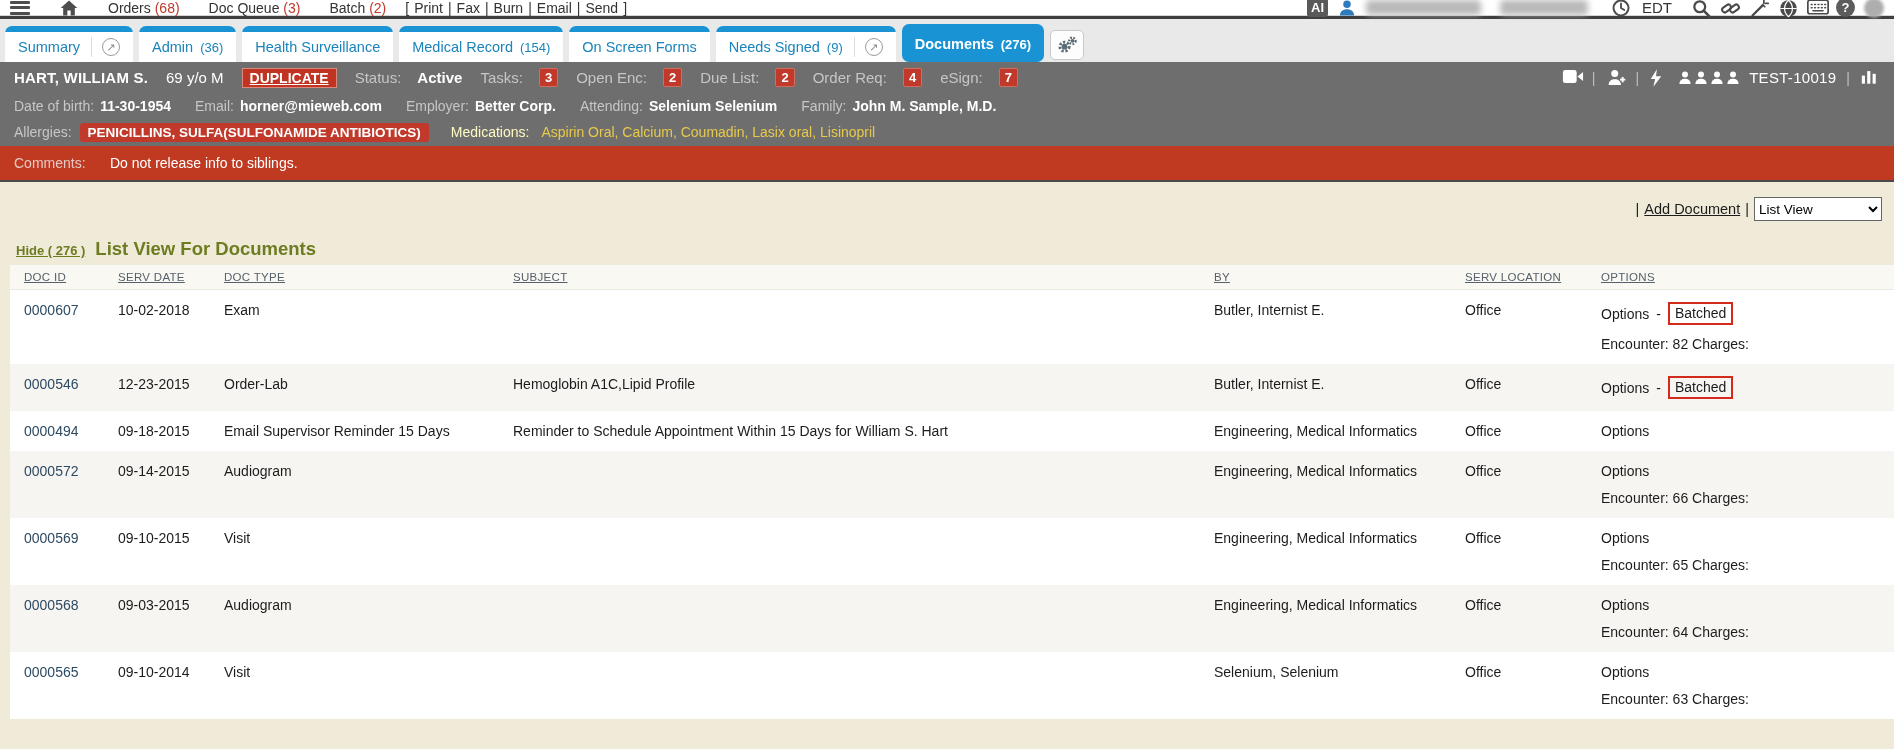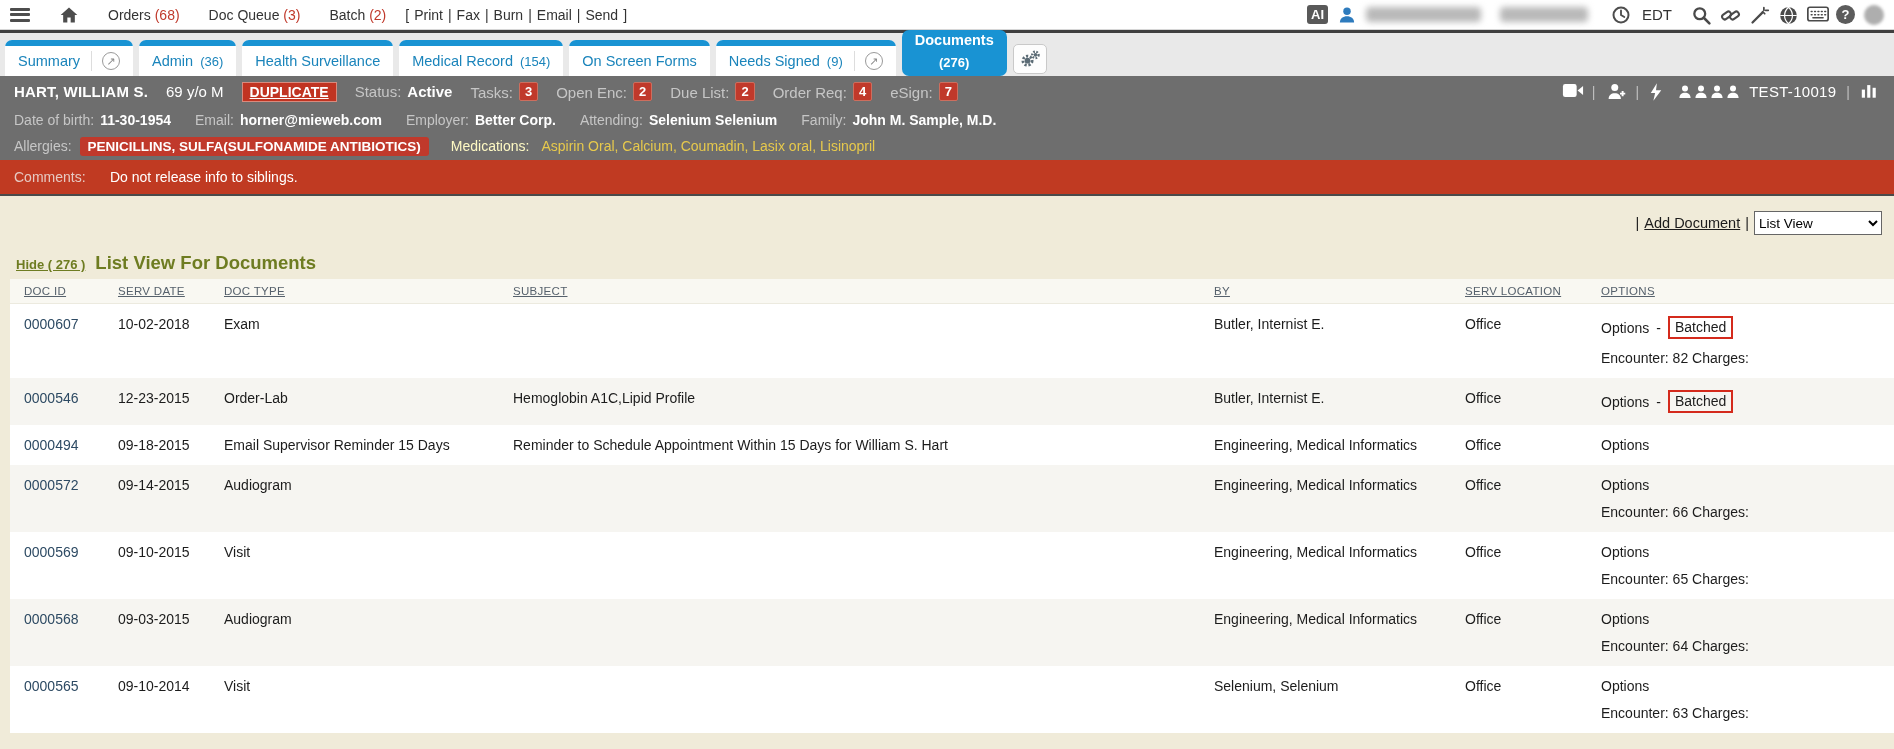--- a/index.html
+++ b/index.html
@@ -1,20 +1,20 @@
 <!DOCTYPE html>
 <html><head>
 <meta charset="utf-8">
 <style>
   * { margin:0; padding:0; box-sizing:border-box; }
   html,body { width:1894px; height:749px; overflow:hidden;
     font-family:"Liberation Sans", sans-serif; background:#f0ebd9; }
 
   
-  .topbar { height:30px; background:#fff; display:flex; align-items:center;
+  .topbar { height:16px; background:#fff; display:flex; align-items:center;
     padding:0 10px; gap:29px; font-size:14px; color:#333; border-bottom:1px solid #d6d6d6; }
   .hamburger { width:20px; height:14px; display:flex; flex-direction:column; justify-content:space-between; cursor:pointer; }
   .hamburger i { display:block; height:3px; background:#4d4d4d; border-radius:1px; }
   .tb-item { white-space:nowrap; cursor:pointer; }
   .count { color:#c0392b; }
   .batch-actions { display:flex; gap:5px; white-space:nowrap; color:#333; }
   .batch-actions .lnk { cursor:pointer; }
   .tb-right { margin-left:auto; display:flex; align-items:center; gap:9px; }
   .ai-badge { background:#595959; color:#fff; font-weight:bold; font-size:13px;
     padding:2px 4px; border-radius:3px; line-height:15px; }
@@ -26,39 +26,39 @@
     font-size:13px; font-weight:bold; display:flex; align-items:center; justify-content:center; }
   .blur-circle { width:20px; height:20px; border-radius:50%; background:#aeaeae; filter:blur(1.5px); }
 
   
   .tabbar { height:46px; background:#e9e9e9; border-top:3px solid #3f3f3f;
     display:flex; align-items:flex-end; padding:0 5px; gap:6px; }
   .tab { position:relative; background:#fff; border-radius:7px 7px 0 0; overflow:hidden;
     height:36px; display:flex; align-items:center; gap:7px; padding:6px 13px 0 13px;
     color:#1a84bb; font-size:14.5px; cursor:pointer; white-space:nowrap; }
   .tab::before { content:''; position:absolute; top:0; left:0; right:0; height:6px; background:#1993d3; }
-  .tab.active { background:#1993d3; color:#fff; font-weight:bold; height:46px; border-radius:7px; padding-top:2px;flex-direction:column; }
+  .tab.active { background:#1993d3; color:#fff; font-weight:bold; height:38px; border-radius:7px; padding-top:2px; }
   .tab.active::before { display:none; }
   .tab-count { font-size:13px; }
   .tab-ext { width:18px; height:18px; border:1.5px solid #9a9a9a; border-radius:50%;
     color:#8a8a8a; font-size:11px; display:flex; align-items:center; justify-content:center;
     margin-left:3px; background:#fff; }
   .tab .ext-sep { width:1px; height:20px; background:#ddd; margin-left:4px; }
   .gear-btn { width:34px; height:30px; background:#fdfdfd; border:1px solid #c9c9c9; border-radius:5px;
     display:flex; align-items:center; justify-content:center; margin-bottom:2px; cursor:pointer; }
 
   
   .patient-bar { background:#6e6e6e; color:#fff; padding:0 14px; }
   .p-row1 { height:31px; display:flex; align-items:center; gap:18px; font-size:15px; white-space:nowrap; }
   .p-name { font-weight:bold; letter-spacing:.2px; }
   .dup-badge { background:#c13422; border:1px solid #d98a7d; color:#fff; font-weight:bold;
     text-decoration:underline; padding:1px 7px; font-size:14px; cursor:pointer; }
   .lbl { color:#c6c6c6; }
   .val { color:#fff; font-weight:bold; }
-  .pair { display:flex; gap:6px; align-items:flex-end; }
+  .pair { display:flex; gap:16px; align-items:center; }
   .badge-num { background:#c0392b; border:1px solid #cd6e5e; color:#fff; font-weight:bold;
     font-size:13px; line-height:17px; padding:0 5px; border-radius:2px; cursor:pointer; }
   .p-right { margin-left:auto; display:flex; align-items:center; gap:10px; }
   .sep-v { color:rgba(255,255,255,.55); font-size:14px; }
   .chart-id { font-size:15px; color:#fff; letter-spacing:.3px; }
   .persons { display:flex; gap:4px; }
   .p-row2 { height:25px; display:flex; align-items:center; gap:8px; font-size:14px; white-space:nowrap; }
   .p-row2 .grp { display:flex; gap:6px; margin-right:16px; }
   .p-row3 { height:28px; display:flex; align-items:center; gap:8px; font-size:14px; white-space:nowrap; }
   .allergy-badge { background:#c0392b; color:#fff; font-weight:bold; font-size:13.5px;

